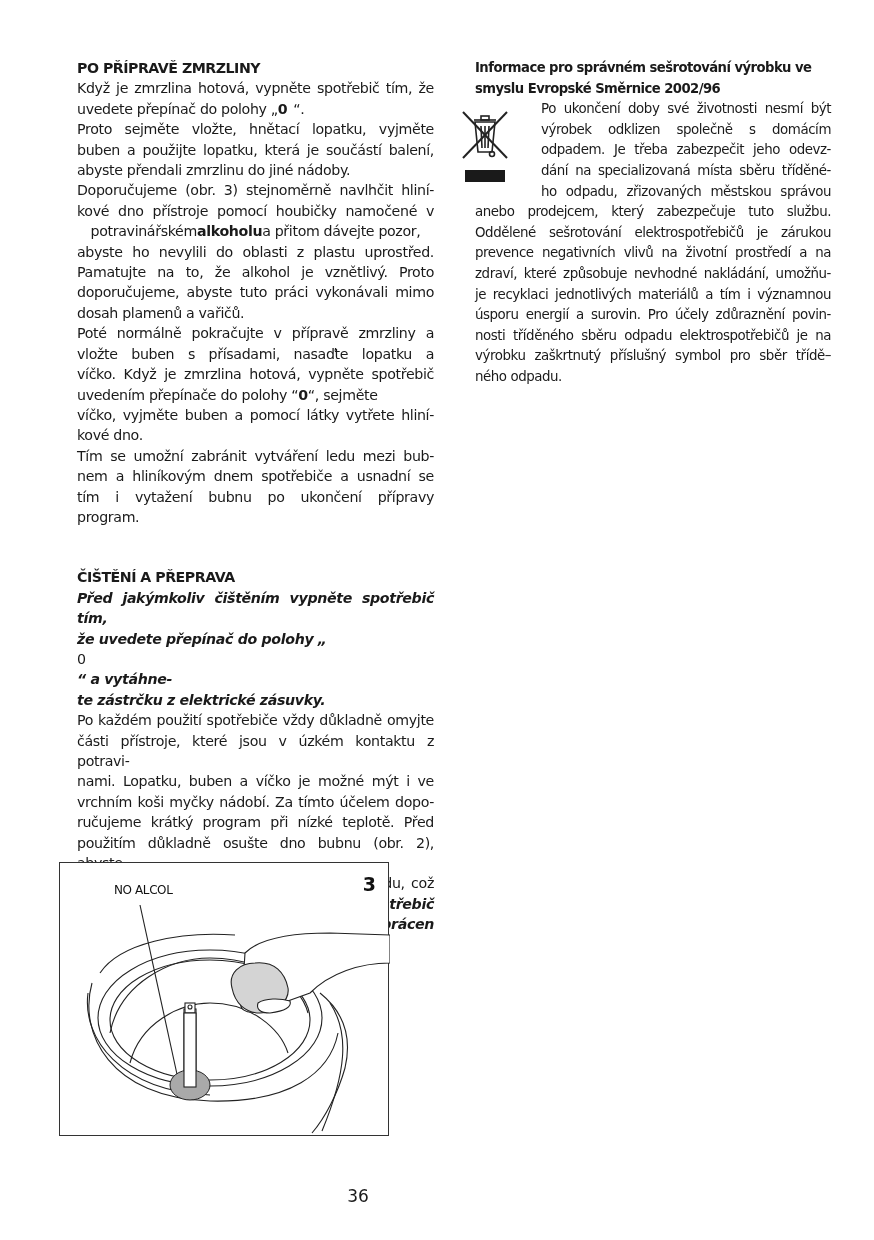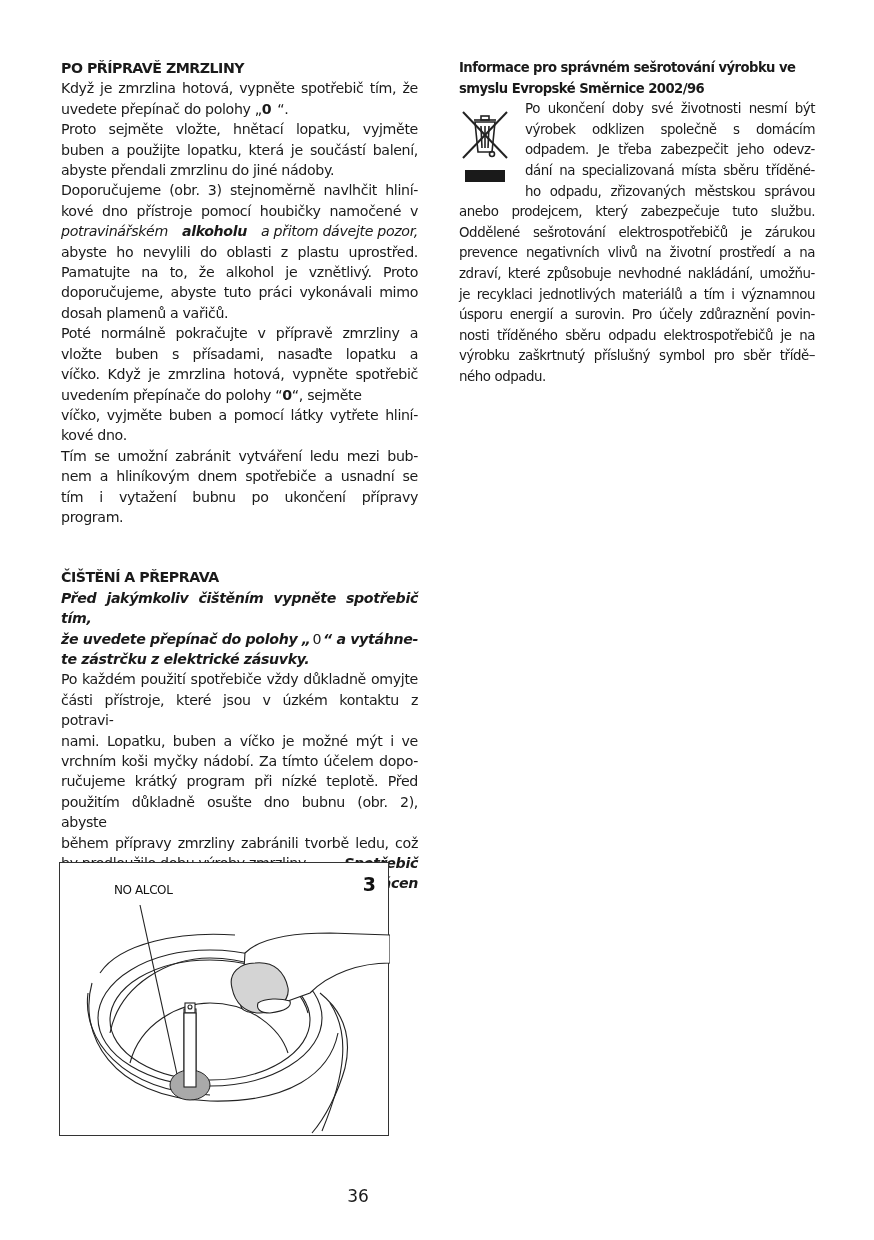--- a/index.html
+++ b/index.html
@@ -4,20 +4,21 @@
   <style>
     html, body { margin: 0; padding: 0; background: #ffffff; }
     body {
       width: 874px; height: 1240px; position: relative; overflow: hidden;
       font-family: "DejaVu Sans", sans-serif; color: #1a1a1a;
     }
     .col {
       position: absolute; top: 58px;
       font-size: 14.2px; line-height: 20.4px;
       letter-spacing: -0.35px;
+      margin-left: 16px;
     }
     .col-left { left: 61px; width: 357px; }
     .col-right { left: 459px; width: 356px; font-size: 13.4px; line-height: 20.6px; letter-spacing: -0.45px; }
     .line { display: block; white-space: nowrap; }
     .just { text-align: justify; text-align-last: justify; white-space: normal; }
     .h { font-weight: bold; letter-spacing: -0.5px; }
     .b { font-weight: bold; }
     .bi { font-weight: bold; font-style: italic; }
     .zero { font-weight: bold; }
     .gap { height: 40px; }
@@ -51,21 +52,21 @@
 <div class="col col-left">
   <section>
     <span class="line h">PO PŘÍPRAVĚ ZMRZLINY</span>
     <span class="line just">Když je zmrzlina hotová, vypněte spotřebič tím, že</span>
     <span class="line"><span>uvedete přepínač do polohy „</span><span class="zero">0</span><span style="margin-left:6px">“.</span></span>
     <span class="line just">Proto sejměte vložte, hnětací lopatku, vyjměte</span>
     <span class="line just">buben a použijte lopatku, která je součástí balení,</span>
     <span class="line">abyste přendali zmrzlinu do jiné nádoby.</span>
     <span class="line just">Doporučujeme (obr. 3) stejnoměrně navlhčit hliní-</span>
     <span class="line just">kové dno přístroje pomocí houbičky namočené v</span>
-    <span class="line" style="display:flex;justify-content:space-between;font-style:italic;">
+    <span class="line" style="display:flex;justify-content:center;">
         <span>potravinářském</span>
         <span class="b">alkoholu</span>
         <span>a přitom dávejte pozor,</span>
       </span>
     <span class="line just">abyste ho nevylili do oblasti z plastu uprostřed.</span>
     <span class="line just">Pamatujte na to, že alkohol je vznětlivý. Proto</span>
     <span class="line just">doporučujeme, abyste tuto práci vykonávali mimo</span>
     <span class="line">dosah plamenů a vařičů.</span>
     <span class="line just">Poté normálně pokračujte v přípravě zmrzliny a</span>
     <span class="line just">vložte buben s přísadami, nasaďte lopatku a</span>
@@ -81,21 +82,21 @@
     <span class="line just">nem a hliníkovým dnem spotřebiče a usnadní se</span>
     <span class="line just">tím i vytažení bubnu po ukončení přípravy</span>
     <span class="line">program.</span>
   </section>
 
   <div class="gap"></div>
 
   <section>
     <span class="line h">ČIŠTĚNÍ A PŘEPRAVA</span>
     <span class="line bi just">Před jakýmkoliv čištěním vypněte spotřebič tím,</span>
-    <span class="line bi" style="display:flex;justify-content:space-between;">
+    <span class="line bi" style="display:flex;justify-content:flex-start;flex-direction:column;">
         <span>že uvedete přepínač do polohy „</span>
         <span style="font-weight:normal;font-style:normal;">0</span>
         <span>“ a vytáhne-</span>
       </span>
     <span class="line bi">te zástrčku z elektrické zásuvky.</span>
     <span class="line just">Po každém použití spotřebiče vždy důkladně omyjte</span>
     <span class="line just">části přístroje, které jsou v úzkém kontaktu z potravi-</span>
     <span class="line just">nami. Lopatku, buben a víčko je možné mýt i ve</span>
     <span class="line just">vrchním koši myčky nádobí. Za tímto účelem dopo-</span>
     <span class="line just">ručujeme krátký program při nízké teplotě. Před</span>

